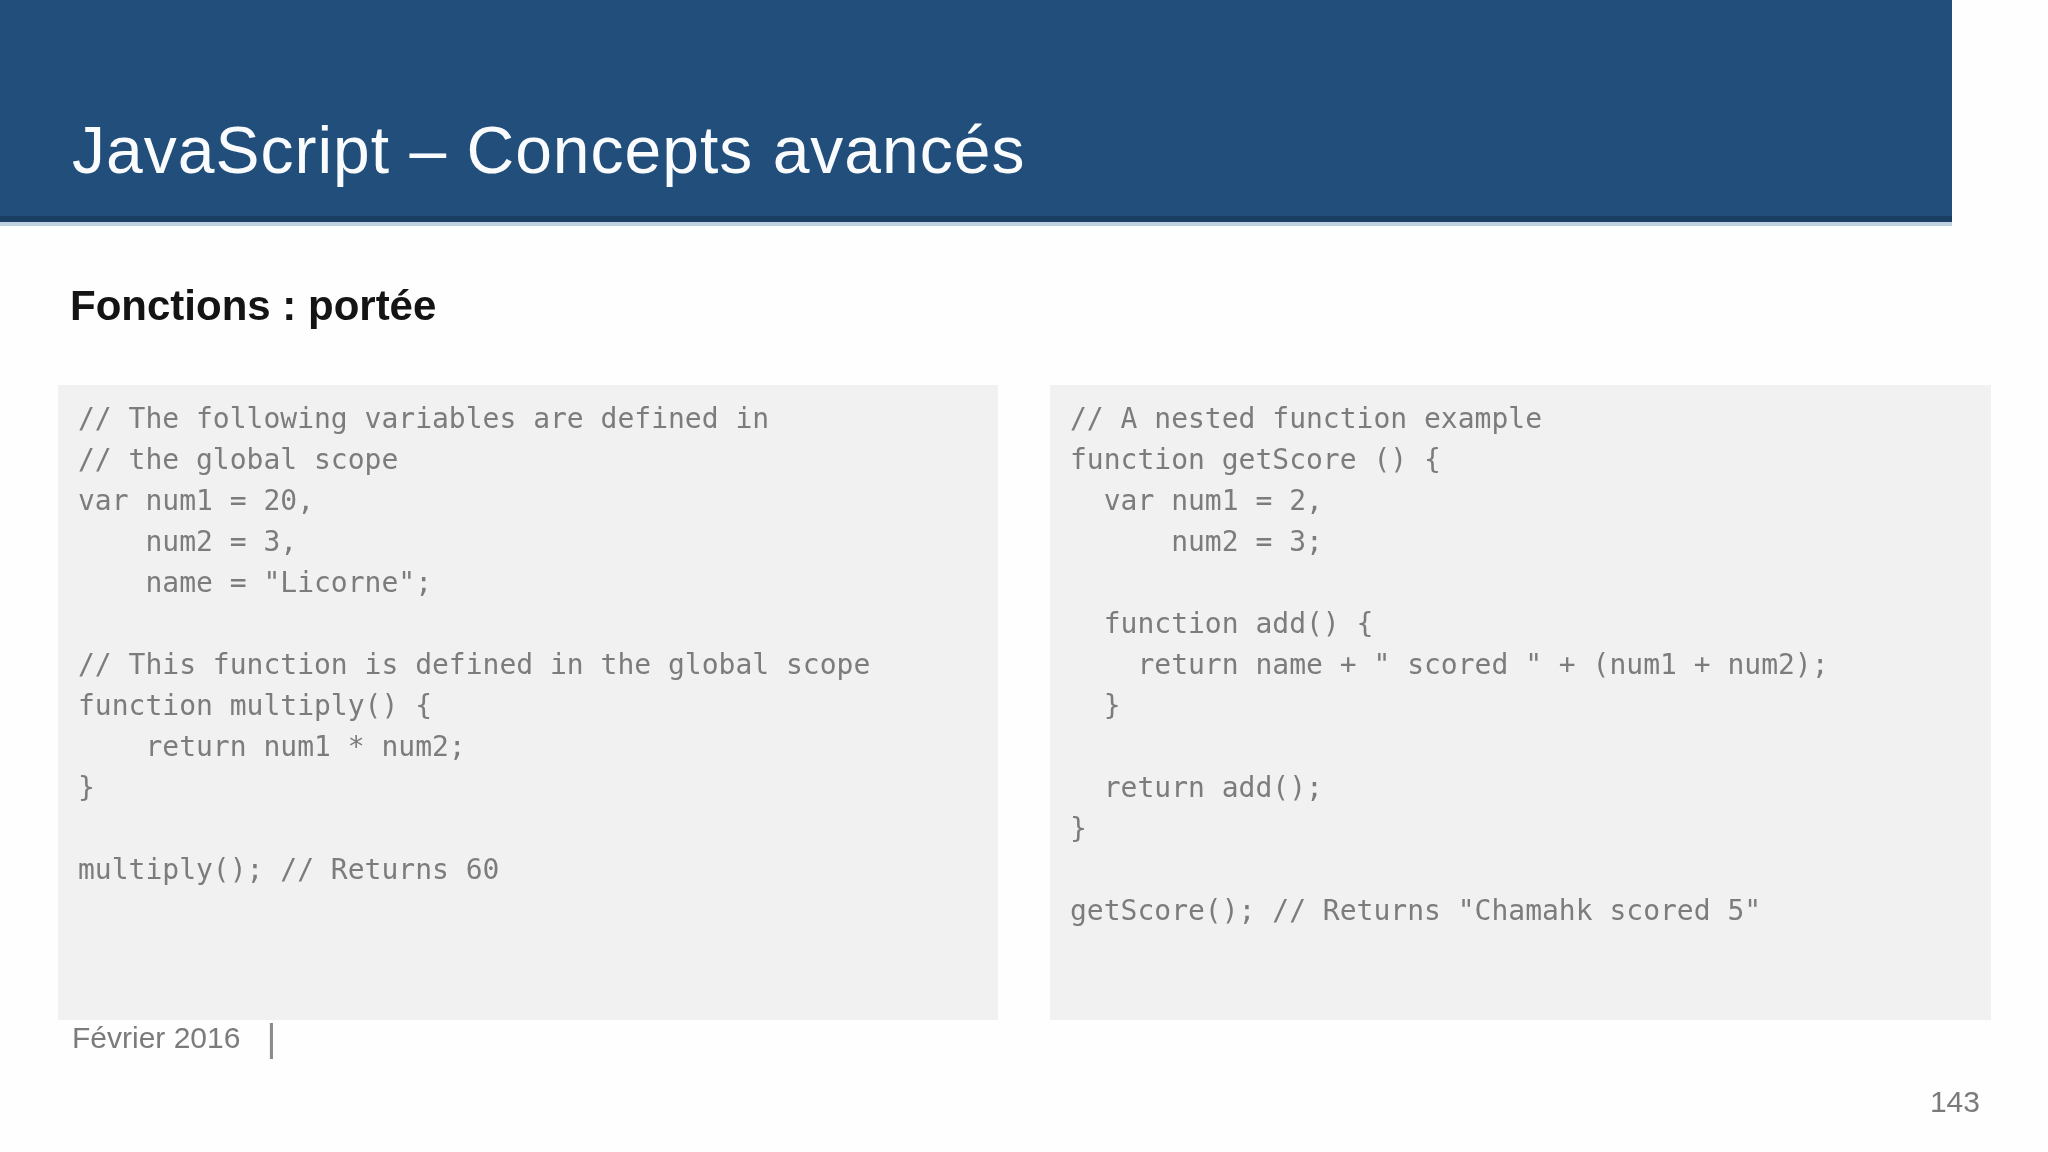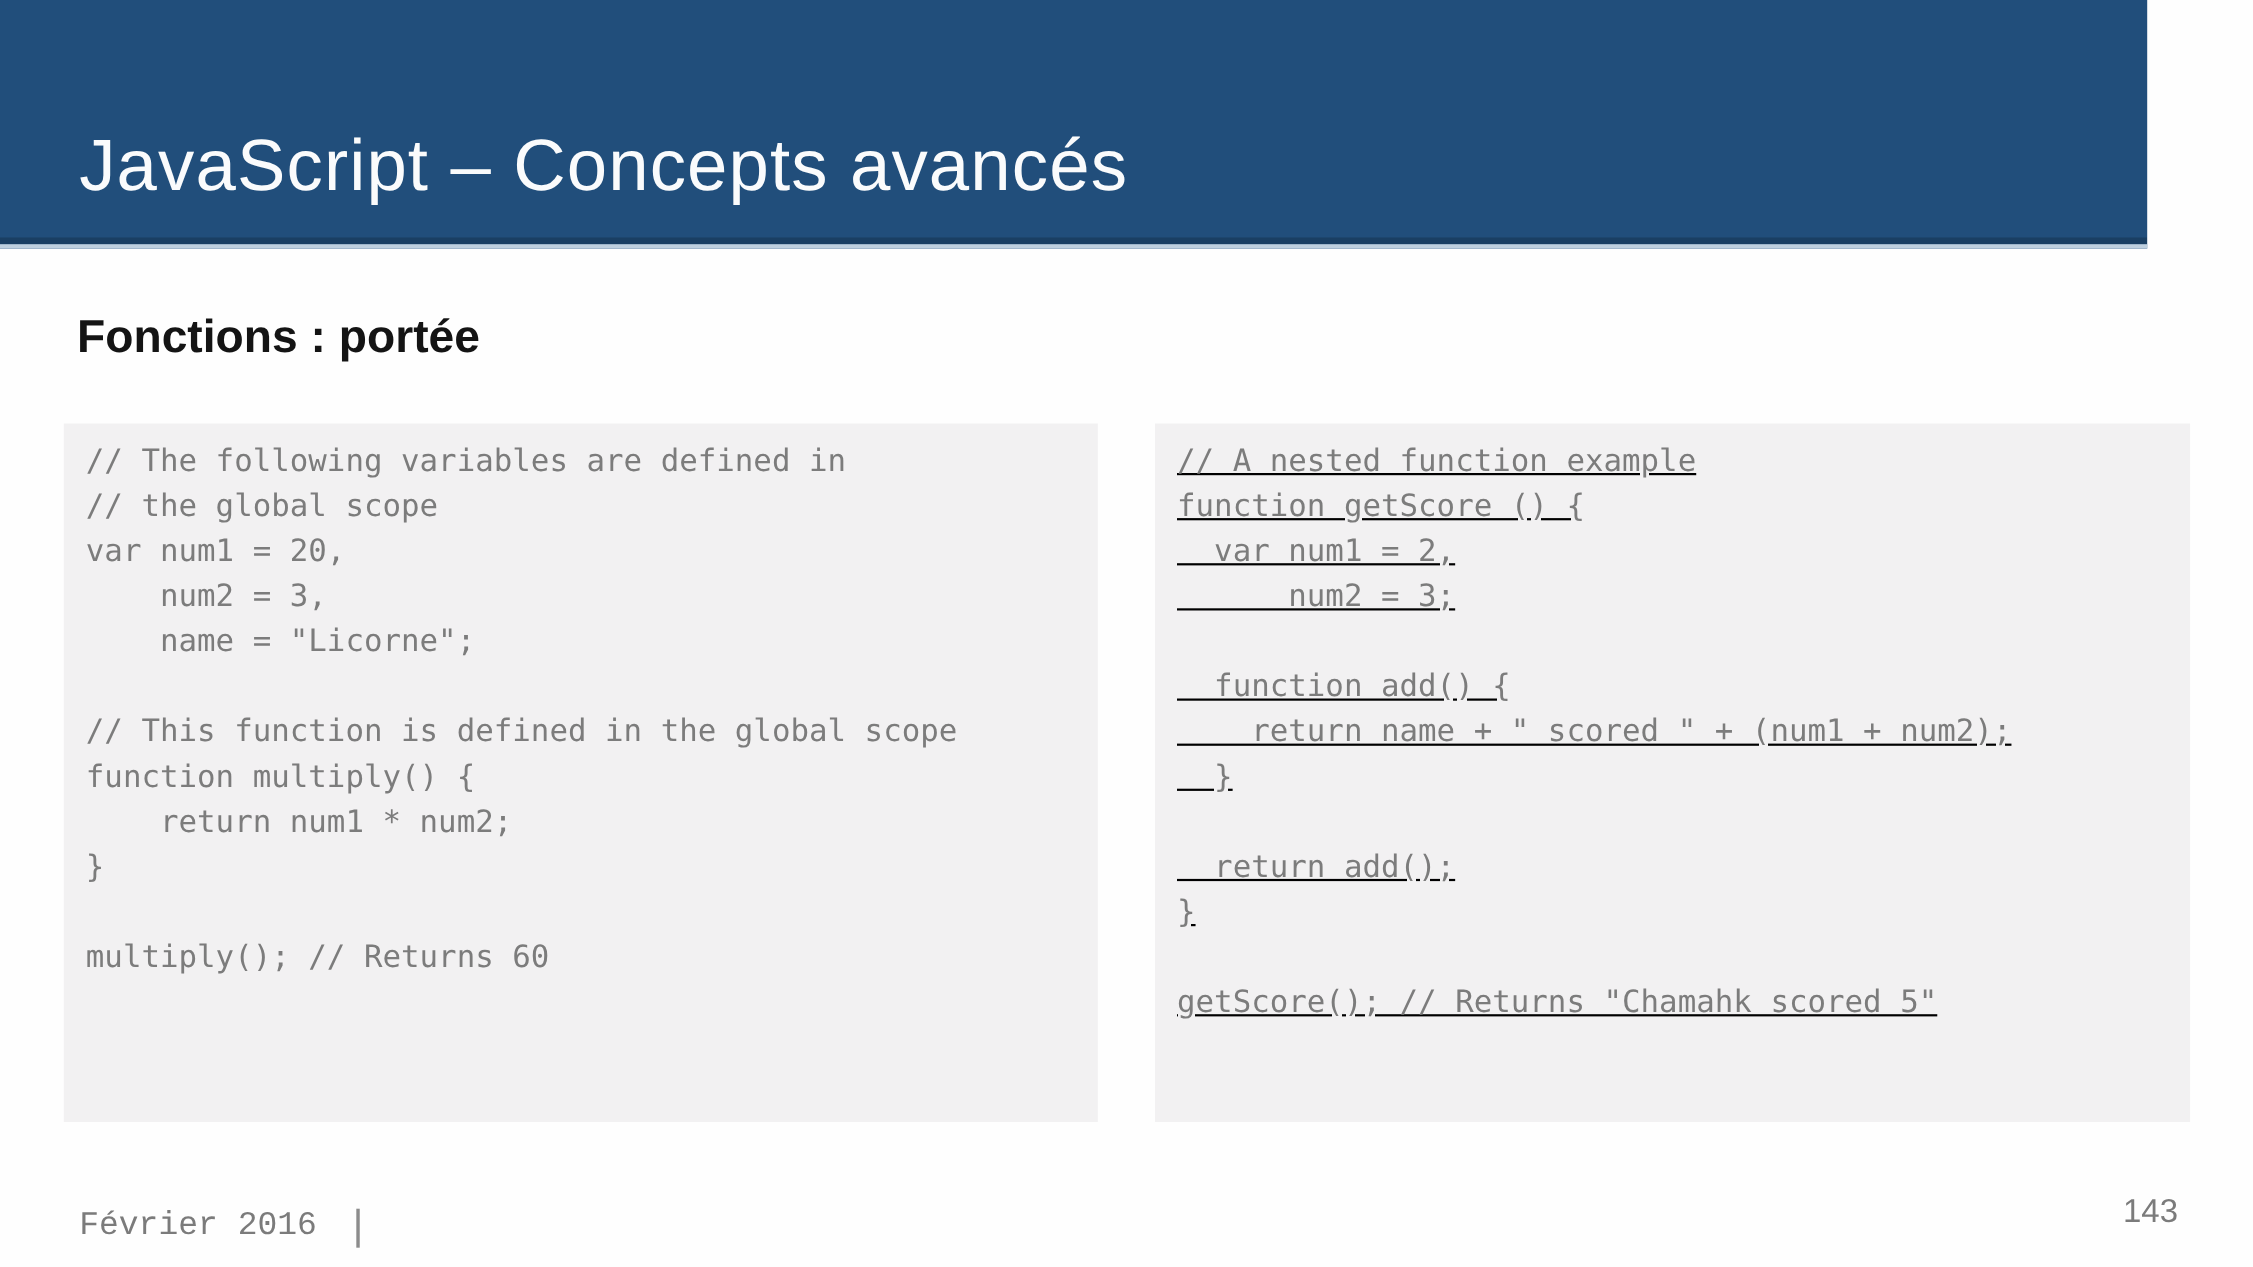--- a/index.html
+++ b/index.html
@@ -39,32 +39,32 @@
     font-size:42px;font-weight:700;
     color:var(--heading_text);
     font-family:"Liberation Sans",sans-serif;
   }
   .code-panel{
     position:absolute;top:385px;height:635px;
     background:var(--code_bg);
     padding:13px 20px;
   }
   .code-panel.left{left:58px;width:940px;}
-  .code-panel.right{left:1050px;width:941px;text-decoration:underline;}
+  .code-panel.right{left:1050px;width:941px;}
   .code-text{
     margin:0;
     font-family:"DejaVu Sans Mono",monospace;
     font-size:28px;line-height:41px;
     color:var(--code_text);
     white-space:pre;
   }
   .slide-footer{
-    position:absolute;left:72px;top:1098px;height:48px;
-    display:flex;align-items:flex-start;
-    font-size:30px;color:var(--footer_text);font-family:Liberation Mono, monospace;
+    position:absolute;left:72px;top:1014px;height:48px;
+    display:flex;align-items:center;
+    font-size:30px;color:var(--footer_text);
   }
   .footer-separator{
     margin:0 26px;
     font-size:38px;font-weight:100;line-height:1;
     color:#8C8C8C;
   }
   .page-number{
     position:absolute;right:68px;top:1078px;height:48px;
     display:flex;align-items:center;
     font-size:30px;color:var(--footer_text);

